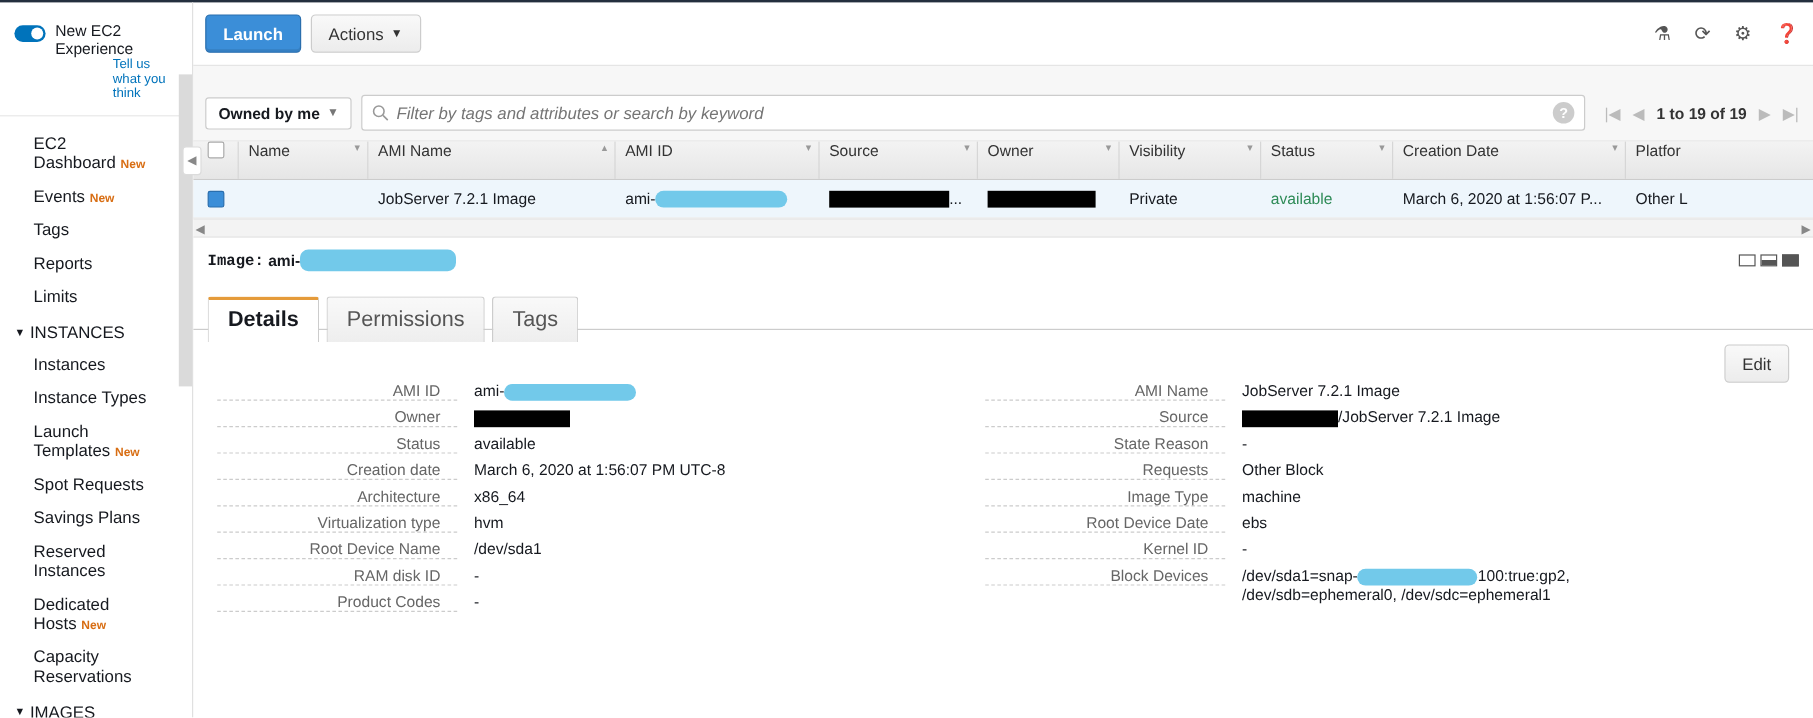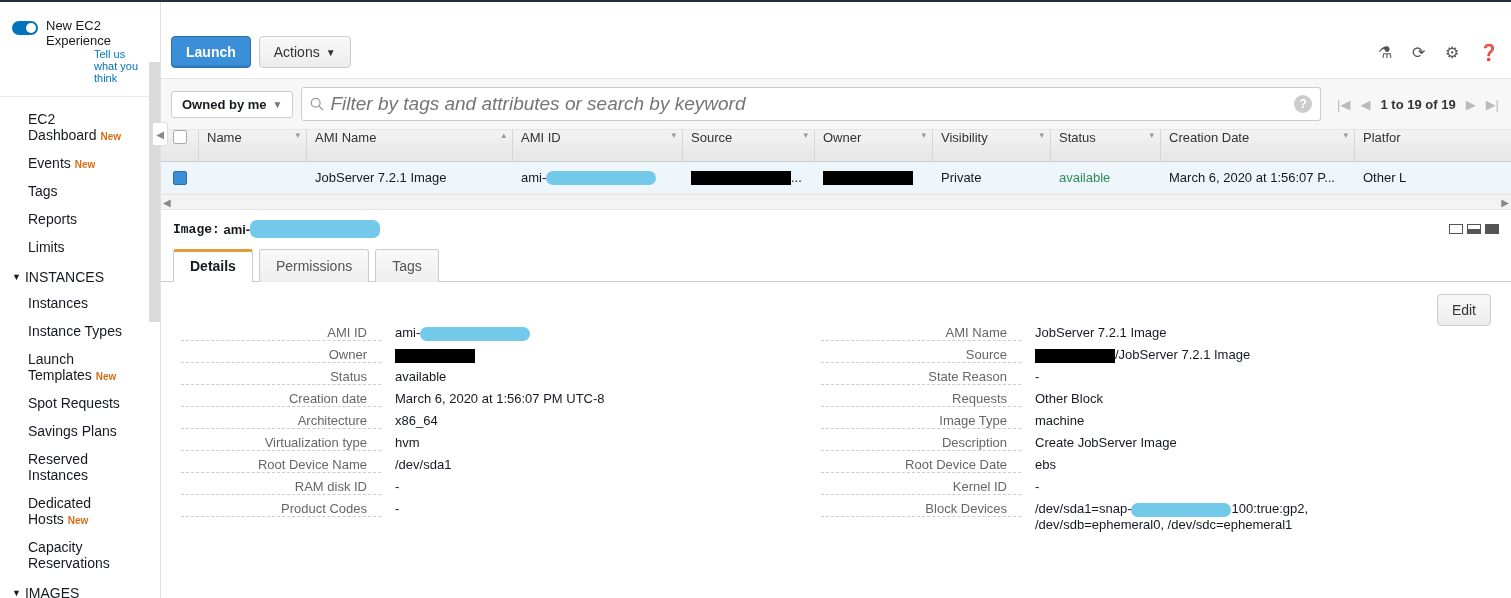--- a/index.html
+++ b/index.html
@@ -13,33 +13,33 @@
   .toggle::after { content: ""; position: absolute; right: 2px; top: 2px; width: 10px; height: 10px; background: #fff; border-radius: 50%; }
   .exp-text .title { font-size: 13px; color: #16191f; }
   .exp-text .sub { font-size: 11px; color: #0073bb; margin-left: 48px; }
   .nav-item { padding: 6px 12px 6px 28px; font-size: 14px; color: #16191f; cursor: pointer; }
   .nav-item.active { color: #d86e14; font-weight: 400; }
   .nav-section { padding: 8px 12px 4px 12px; font-size: 14px; font-weight: 400; color: #16191f; display:flex; align-items:center; }
   .nav-section::before { content: "▼"; font-size: 9px; margin-right: 4px; }
   .badge-new { font-size: 10px; color: #d86e14; font-weight: 700; margin-left: 4px; }
   .collapse-handle { position: absolute; right: -8px; top: 120px; width: 16px; height: 24px; background: #fff; border:1px solid #dcdcdc; border-radius: 3px; display:flex; align-items:center; justify-content:center; font-size:10px; color:#888; z-index: 5;}
   .main { flex: 1; display: flex; flex-direction: column; overflow: hidden; }
-  .toolbar { display: flex; align-items: center; padding: 10px 12px 10px 10px; margin-top: 24px; }
+  .toolbar { display: flex; align-items: center; padding: 10px 12px 10px 10px; }
   .btn { border: 1px solid #ccc; border-radius: 4px; padding: 7px 14px; font-size: 14px; cursor: pointer; display:inline-flex; align-items:center; }
   .btn-primary { background: #3b8ed8; color: #fff; border-color: #2a6ead; font-weight: 700; box-shadow: inset 0 -2px 0 rgba(0,0,0,.1);}
   .btn-default { background: linear-gradient(#f9f9f9,#ececec); color:#333; }
   .btn .caret { margin-left:6px; font-size:10px;}
   .toolbar-spacer { flex: 1; }
   .toolbar-icons span { margin-left: 16px; color: #555; font-size: 16px; cursor: pointer; }
-  .filter-row { display: flex; align-items: center; padding: 8px 12px 8px 10px; background:#f7f7f7; border-top:1px solid #e5e5e5; border-bottom:1px solid #e5e5e5; gap:8px;}
+  .filter-row { display: flex; align-items: center; padding: 24px 12px 8px 10px; background:#f7f7f7; border-top:1px solid #e5e5e5; border-bottom:1px solid #e5e5e5; gap:8px;}
   .owned { background:#fff; border:1px solid #ccc; border-radius:3px; padding:5px 10px; font-weight:700; display:flex; align-items:center; font-size:13px;}
   .owned .caret{margin-left:6px;font-size:10px;color:#777;}
   .search { flex:1; display:flex; align-items:center; border:1px solid #ccc; border-radius:3px; background:#fff; padding:5px 8px; }
   .search svg{margin-right:6px; flex-shrink:0;}
-  .search input { border:0; outline:0; flex:1; font-size:19px; color:#888; font-style:italic; background:transparent;}
+  .search input { border:0; outline:0; flex:1; font-size:14px; color:#888; font-style:italic; background:transparent;}
   .help-circ { width:18px;height:18px;border-radius:50%;background:#ccc;color:#fff;display:flex;align-items:center;justify-content:center;font-size:12px;font-weight:700;}
   .pager { display:flex; align-items:center; gap:10px; color:#666; padding-left:8px;}
   .pager .pg-btn{color:#bbb; cursor:default; font-size:13px;}
   .pager .cur{color:#333; font-weight:700;}
   .table-head { display:flex; align-items:center; background: linear-gradient(#f3f3f3,#e6e6e6); border-bottom:1px solid #ccc; height:32px; font-size:13px; color:#333;}
   .th { padding:0 8px; display:flex; align-items:flex-start; border-right:1px solid #d6d6d6; height:100%; position:relative;}
   .th .sort{position:absolute;right:6px;font-size:9px;color:#999;}
   .chk { width:14px;height:14px;border:1px solid #aaa;border-radius:2px;background:#fff;}
   .chk.sel{background:#3b8ed8;border-color:#2a6ead;}
   .row { display:flex; align-items:center; height:32px; font-size:13px; border-bottom:1px solid #eee; background:#eef6fc;}
@@ -50,21 +50,21 @@
   .scroll-x { height:16px; background:#f3f3f3; border-top:1px solid #e5e5e5; border-bottom:1px solid #e5e5e5; position:relative;}
   .scroll-x .arrow-l{position:absolute;left:2px;top:2px;font-size:10px;color:#888;}
   .scroll-x .arrow-r{position:absolute;right:2px;top:2px;font-size:10px;color:#888;}
   .detail-head { display:flex; align-items:center; padding:10px 12px; }
   .detail-head .label{font-weight:700;font-family:Liberation Mono, monospace;}
   .detail-head .spacer{flex:1;}
   .mini-icons span{display:inline-block;width:14px;height:10px;border:1px solid #555;margin-left:4px;}
   .mini-icons span:nth-child(2){background:linear-gradient(to top,#555 50%,#fff 50%);}
   .mini-icons span:nth-child(3){background:#555;}
   .tabs { display:flex; padding:0 12px; border-bottom:1px solid #ccc; align-items:flex-end;}
-  .tab { border:1px solid #ccc; border-bottom:0; padding:8px 16px; font-size:14px; margin-right:6px; background: linear-gradient(#f9f9f9,#eee); color:#555; cursor:pointer; border-radius:3px 3px 0 0; position:relative; top:1px;}
+  .tab { border:1px solid #ccc; border-bottom:0; padding:8px 16px; font-size:18px; margin-right:6px; background: linear-gradient(#f9f9f9,#eee); color:#555; cursor:pointer; border-radius:3px 3px 0 0; position:relative; top:11px;}
   .tab.active { background:#fff; font-weight:700; color:#16191f; border-top:3px solid #e59b3a; padding-top:6px;}
   .detail-body { padding:16px 20px 16px 20px; position:relative;}
   .edit-btn { position:absolute; right:20px; top:12px; }
   .kv-cols { display:flex; gap:80px; padding-top:24px;}
   .kv-col { flex:1; }
   .kv { display:flex; padding:3px 0; font-size:13px;}
   .kv .k { width:200px; text-align:right; color:#666; padding-right:14px; border-bottom:1px dashed #ccc; margin-right:0; align-self:flex-start;}
   .kv .v { flex:1; padding-left:14px; }
   .col-chk{width:38px;justify-content:center;}
   .col-name{width:108px;}
@@ -285,24 +285,20 @@
             </div>
             <div class="kv">
               <div class="k">Requests</div>
               <div class="v">Other Block</div>
             </div>
             <div class="kv">
               <div class="k">Image Type</div>
               <div class="v">machine</div>
             </div>
             <div class="kv">
-              <div class="k">Description</div>
-              <div class="v">Create JobServer Image</div>
-            </div>
-            <div class="kv">
               <div class="k">Root Device Date</div>
               <div class="v">ebs</div>
             </div>
             <div class="kv">
               <div class="k">Kernel ID</div>
               <div class="v">-</div>
             </div>
             <div class="kv">
               <div class="k">Block Devices</div>
               <div class="v"><span>/dev/sda1=snap-</span><span class="redact-blue" style="width: 100px;"></span><span>100:true:gp2,</span><br><span>/dev/sdb=ephemeral0, /dev/sdc=ephemeral1</span></div>

